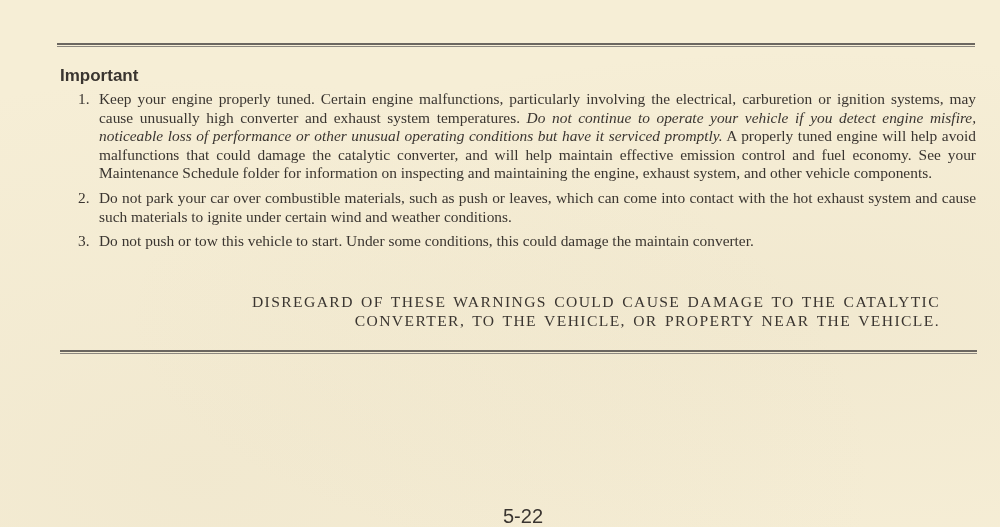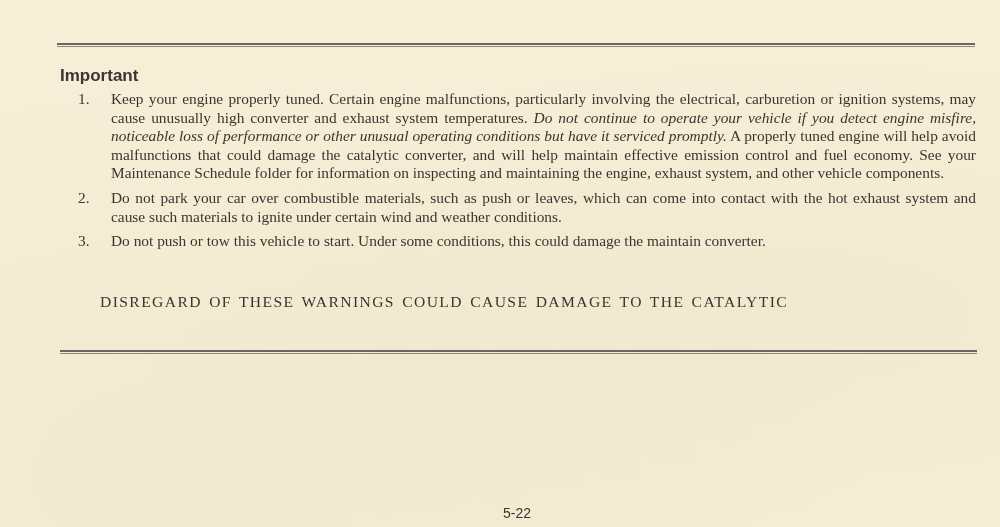--- a/index.html
+++ b/index.html
@@ -30,32 +30,32 @@
     font-weight:bold; font-size:17px; color:#3a3530;
     margin:0;
   }
   .list {
     position:absolute; left:78px; top:90px; width:898px;
     margin:0; padding:0; list-style:none;
     font-size:15.4px; line-height:18.6px;
   }
   .item { display:flex; margin-bottom:6px; }
   .num { width:21px; flex:none; }
-  .txt { flex:1; text-align:justify; text-align-last:left;margin-left:12px; }
+  .txt { flex:1; text-align:justify; text-align-last:left; }
   .txt em { font-style:italic; }
   .warning {
     position:absolute; left:100px; top:292px; width:840px;
-    text-align:left; font-size:15.6px; line-height:19px;
+    text-align:right; font-size:15.6px; line-height:19px;
     letter-spacing:1.4px; color:#3a3530;
     word-spacing:2px;
   }
   .page-num {
     position:absolute; left:503px; top:505px;
     font-family:"Liberation Sans", "DejaVu Sans", sans-serif;
-    font-size:14px; color:#3a3530;
+    font-size:20px; color:#3a3530;
   }
 </style>
 </head>
 <body>
 
 <div class="bleed"></div>
 
 <div class="rule top"></div>
 
 <h2 class="heading">Important</h2>
@@ -70,17 +70,18 @@
     <span class="txt"><span>Do not park your car over combustible materials, such as push or leaves, which can come into contact with the hot exhaust system and cause such materials to ignite under certain wind and weather conditions.</span></span>
   </li>
   <li class="item">
     <span class="num">3.</span>
     <span class="txt"><span>Do not push or tow this vehicle to start. Under some conditions, this could damage the maintain converter.</span></span>
   </li>
 </ol>
 
 <div class="warning">
   <div>DISREGARD OF THESE WARNINGS COULD CAUSE DAMAGE TO THE CATALYTIC</div>
+  <div>CONVERTER, TO THE VEHICLE, OR PROPERTY NEAR THE VEHICLE.</div>
 </div>
 
 <div class="rule bottom"></div>
 
 <div class="page-num">5-22</div>
 
 </body></html>

